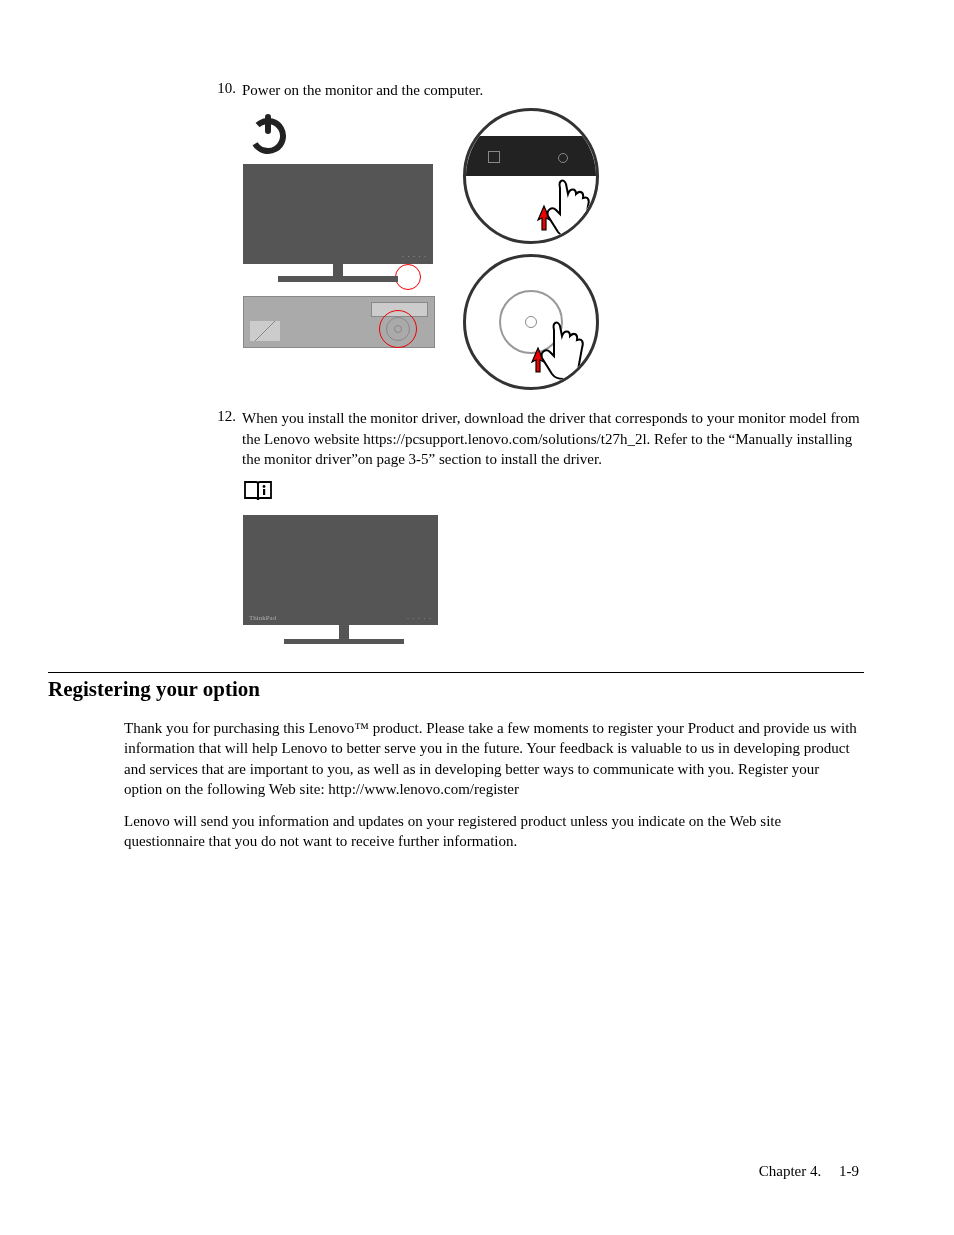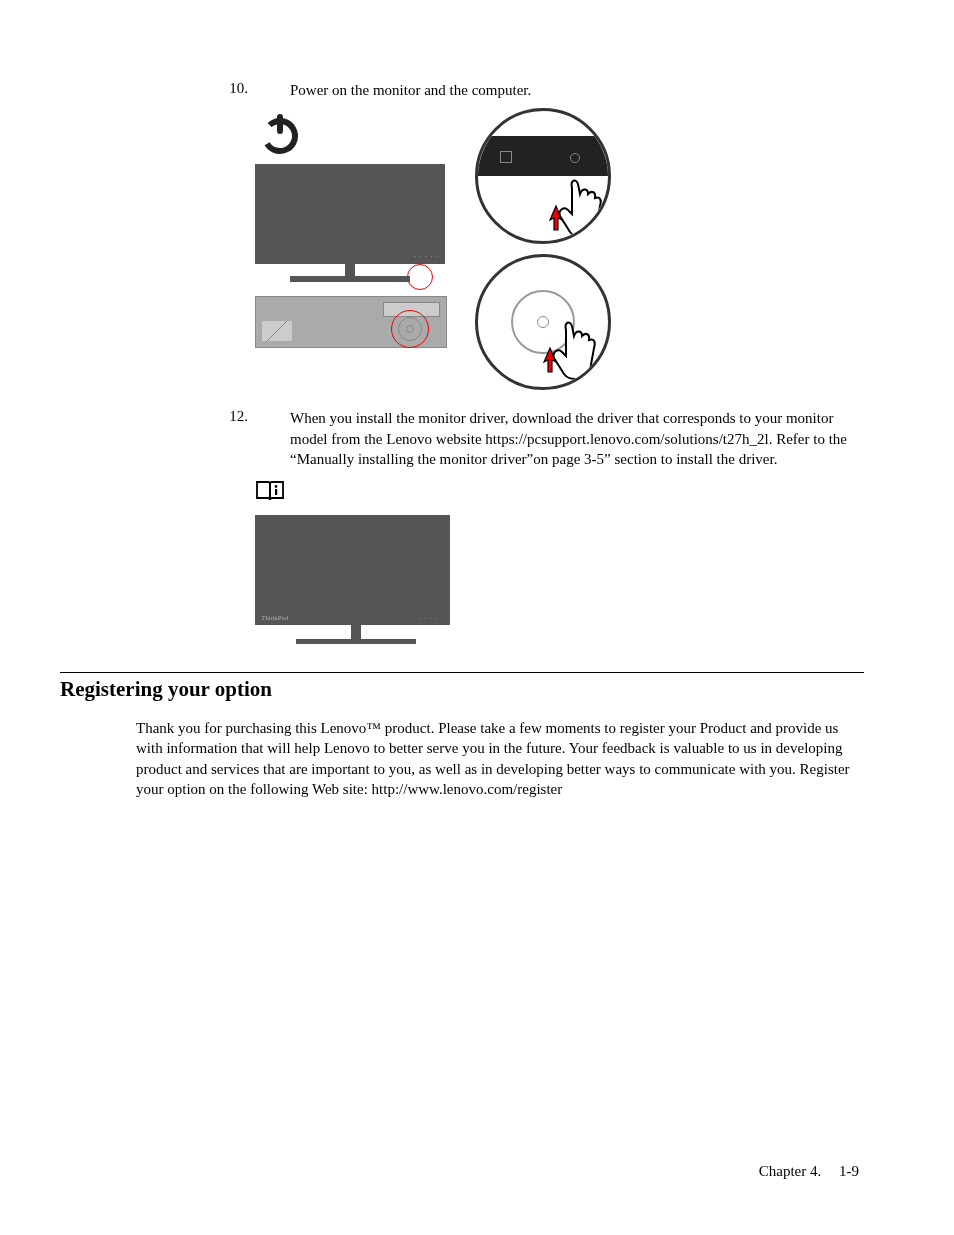--- a/index.html
+++ b/index.html
@@ -7,40 +7,39 @@
     padding: 0;
     font-family: "Times New Roman", Times, serif;
     font-size: 15px;
     color: #000;
     background: #fff;
     width: 954px;
     height: 1235px;
     position: relative;
   }
   .page {
-    padding: 80px 90px 0 60px;
+    padding: 80px 90px 0 48px;
     box-sizing: border-box;
     width: 100%;
     height: 100%;
     position: relative;
   }
   .step {
     display: flex;
     margin-bottom: 4px;
   }
   .step-num {
     width: 28px;
     text-align: right;
     flex-shrink: 0;
     padding-right: 6px;
   }
   .step-body {
     flex: 1;
     line-height: 1.35;
-    margin-left: 36px;
   }
   .indent {
     margin-left: 160px;
     margin-right: 0;
   }
   .figure-area {
     margin: 8px 0 18px 195px;
     display: flex;
     gap: 30px;
     align-items: flex-start;
@@ -206,20 +205,21 @@
       <div class="mon2-stand"></div>
       <div class="mon2-base"></div>
     </div>
   </div>
 
   <hr class="section-rule">
   <div class="section-title">Registering your option</div>
 
   <div class="body-block">
     <p>Thank you for purchasing this Lenovo™ product. Please take a few moments to register your Product and provide us with information that will help Lenovo to better serve you in the future. Your feedback is valuable to us in developing product and services that are important to you, as well as in developing better ways to communicate with you. Register your option on the following Web site: http://www.lenovo.com/register</p>
+    <p>Lenovo will send you information and updates on your registered product unless you indicate on the Web site questionnaire that you do not want to receive further information.</p>
   </div>
 
   <div class="footer">
     <span>Chapter 4.</span>
     <span class="pn">1-9</span>
   </div>
 
 </div>
 
 </body></html>

